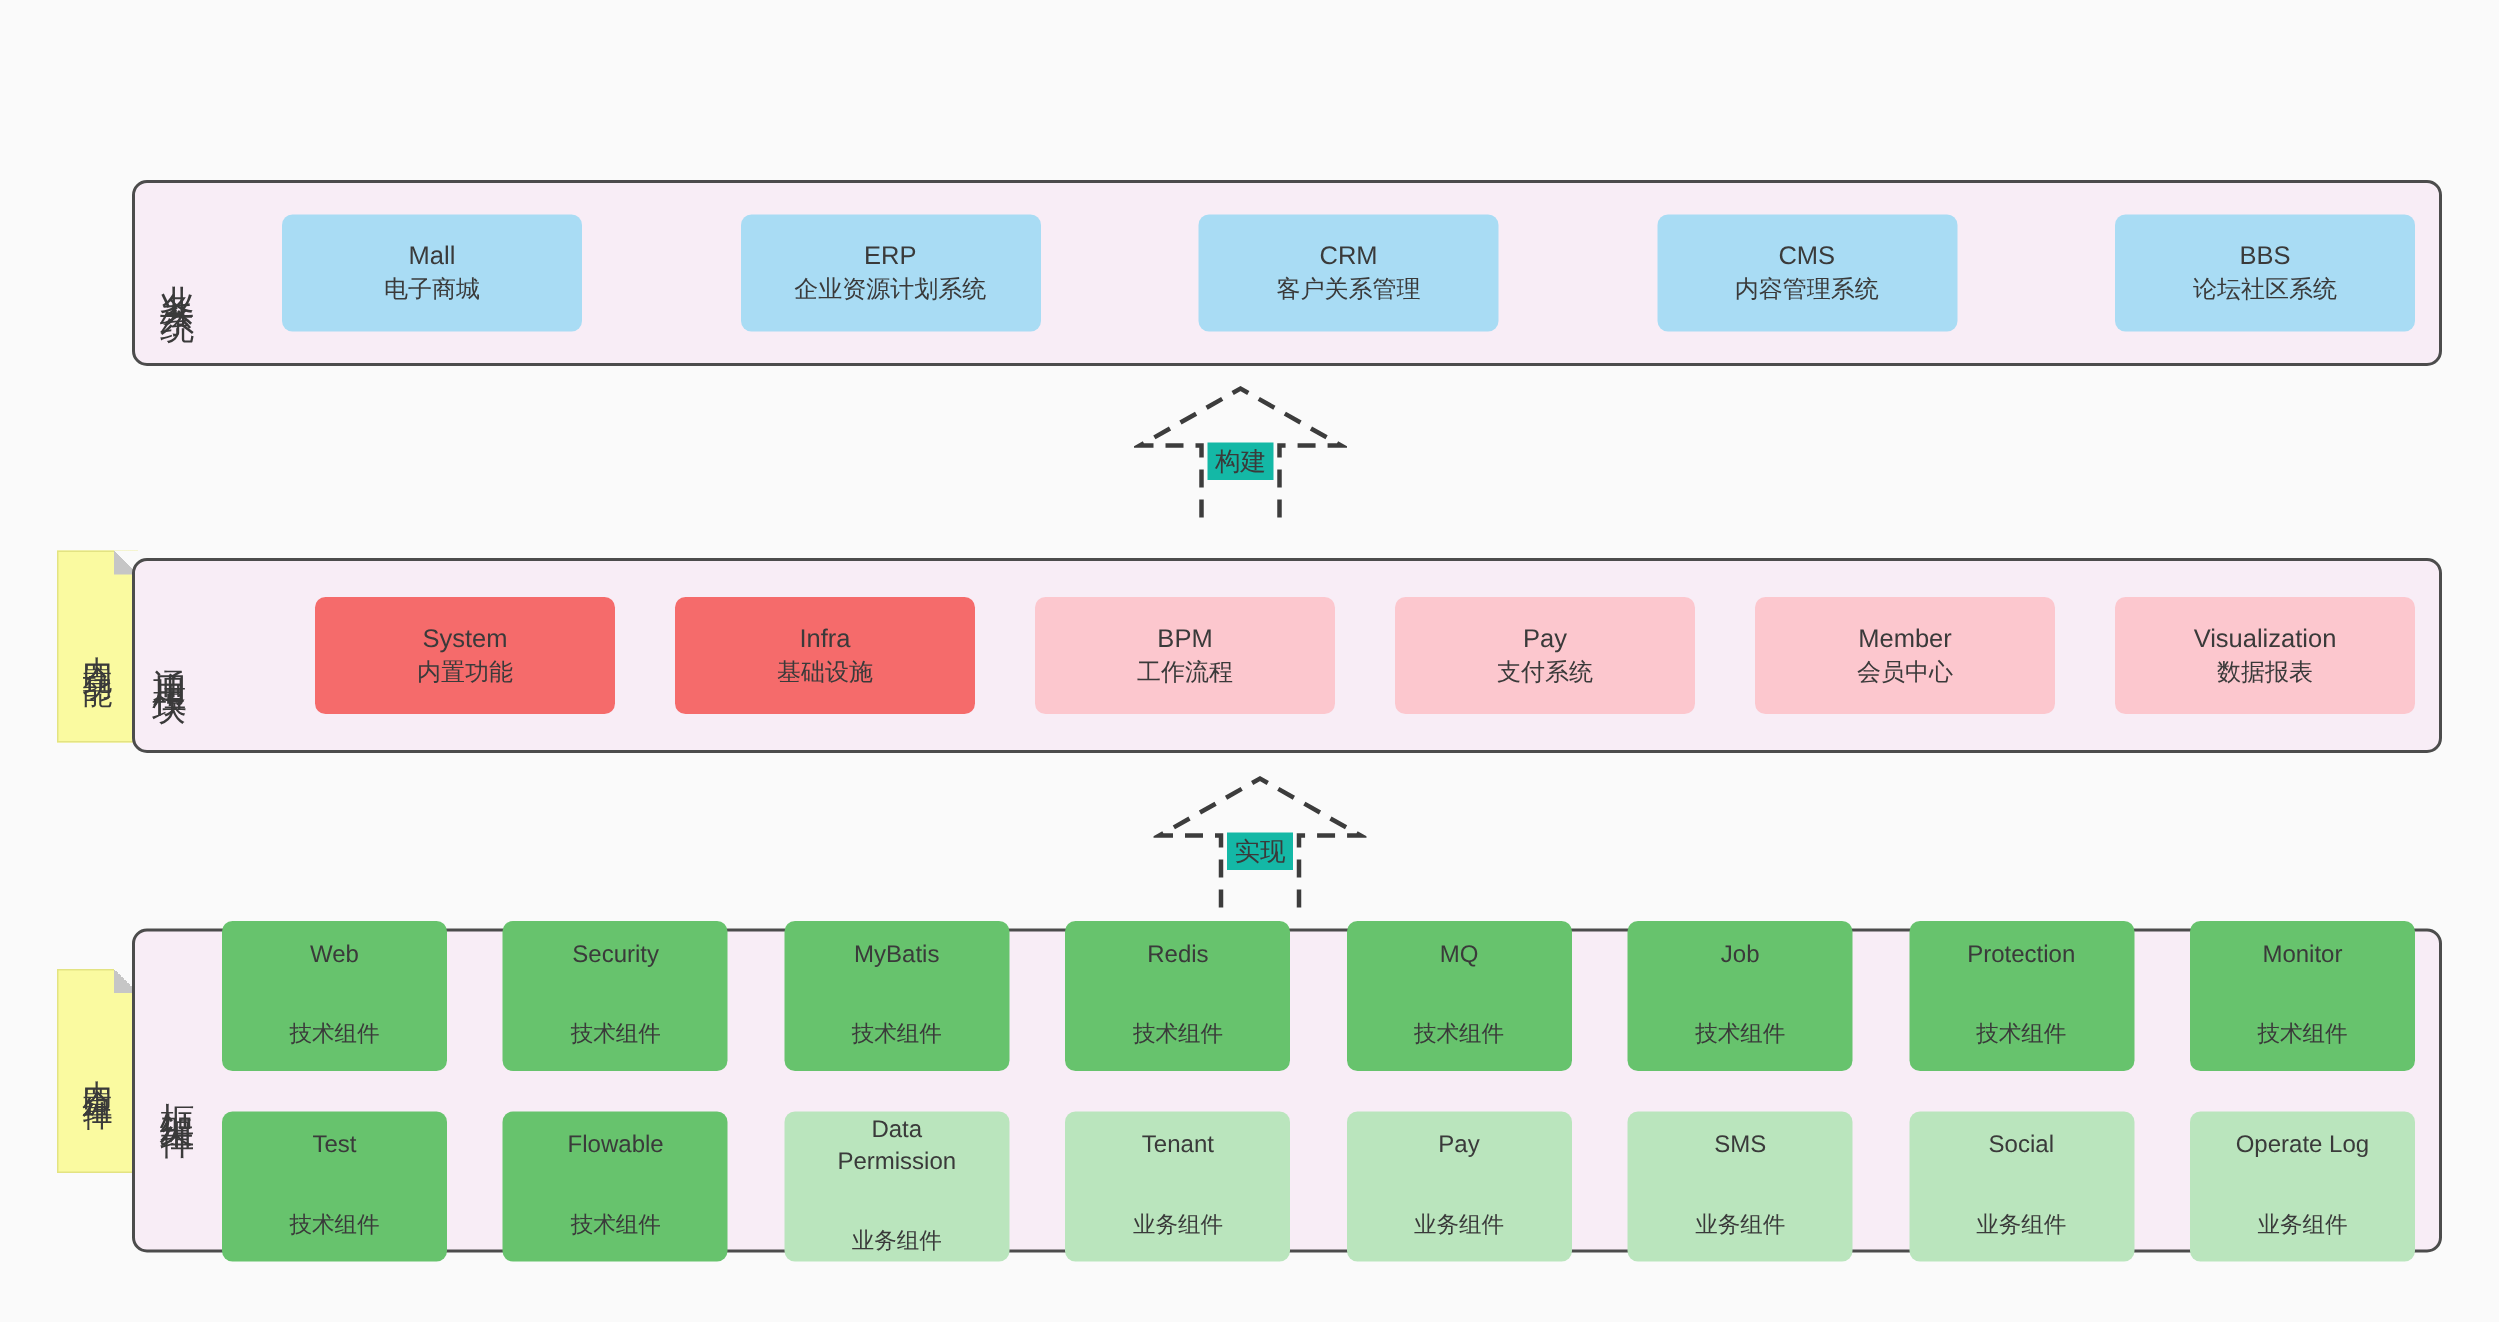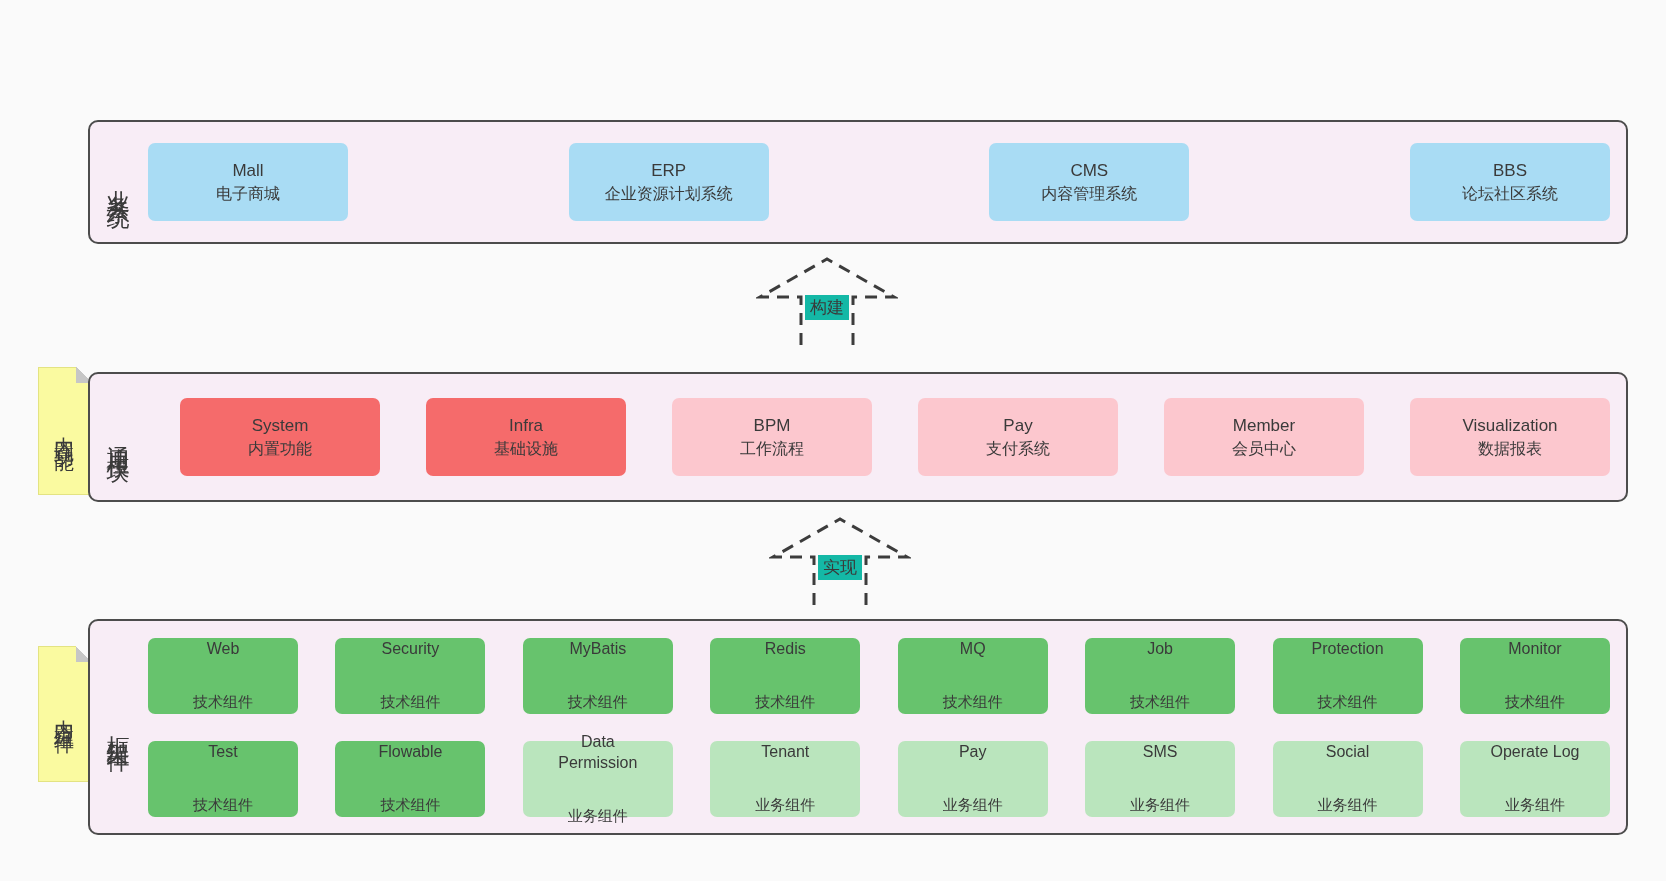--- a/index.html
+++ b/index.html
@@ -31,22 +31,22 @@
     padding-right:16px; gap:27px;
   }
   .box-row { display:flex; justify-content:space-between; }
 
   
   .box {
     border-radius:7px; display:flex; flex-direction:column;
     align-items:center; justify-content:center; text-align:center;
     line-height:1.38;
   }
-  .cols6 .box { width:200px; height:78px; }
-  .cols8 .box { width:150px; height:76px; line-height:1.3;gap:32px; }
+  .cols6 .box { width:200px; height:78px;margin-left:40px; }
+  .cols8 .box { width:150px; height:100px; line-height:1.3;gap:32px; }
   .box .en { font-size:17px; }
   .box .zh { font-size:16px; }
   .cols8 .box .en { font-size:16px; max-width:114px; }
   .cols8 .box .zh { font-size:15px; }
 
   .blue       { background:#a9dcf4; }
   .red        { background:#f56b6b; }
   .pink       { background:#fcc7ce; }
   .green      { background:#67c36d; }
   .lightgreen { background:#bae5bd; }
@@ -99,20 +99,24 @@
     <div class="box-row">
       <div class="box blue">
         <div class="en">Mall</div>
         <div class="zh">电子商城</div>
       </div>
       <div class="box blue">
         <div class="en">ERP</div>
         <div class="zh">企业资源计划系统</div>
       </div>
       <div class="box blue">
+        <div class="en">CRM</div>
+        <div class="zh">客户关系管理</div>
+      </div>
+      <div class="box blue">
         <div class="en">CMS</div>
         <div class="zh">内容管理系统</div>
       </div>
       <div class="box blue">
         <div class="en">BBS</div>
         <div class="zh">论坛社区系统</div>
       </div>
     </div>
   </div>
 </div>

